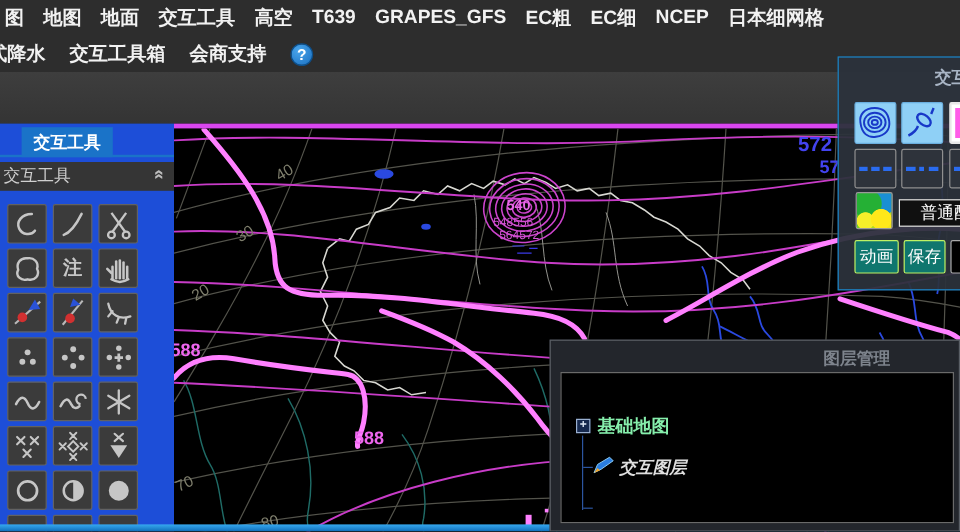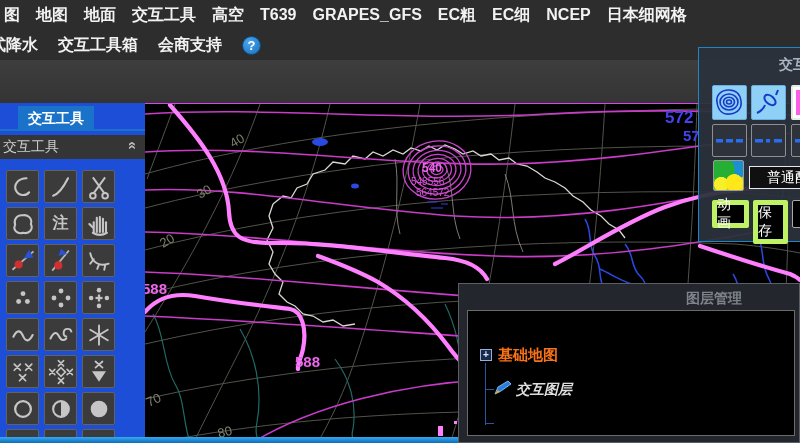--- a/index.html
+++ b/index.html
@@ -39,32 +39,32 @@
                     color:#cfcfcf; font-size:14px; display:flex; align-items:center; padding-left:3px; }
   #collapse-chevron { position:absolute; right:8px; top:2px; color:#bdbdbd; font-size:15px;
                       transform:rotate(90deg); font-weight:bold; }
   .tbtn { position:absolute; width:33px; height:33px; background:#3b3b3b; border:1px solid #626262;
           border-radius:2px; display:flex; align-items:center; justify-content:center; }
   .tbtn svg { display:block; }
   .tglyph { color:#c6c6c6; font-size:16px; font-weight:bold; }
 
   
   #map { position:absolute; left:145px; top:103px; width:655px; height:340px; background:#000;
-         border-top:1px solid #d946ef; }
+         border-top:4px solid #d946ef; }
 
   
   #toolbox { position:absolute; left:698px; top:47px; width:160px; height:195px;
              background:rgba(44,50,60,0.94); border:1px solid #1b86c8; z-index:5; }
   #toolbox-title { position:absolute; left:80px; top:8px; color:#a9b5c5; font-size:14px;
                    font-weight:bold; white-space:nowrap; }
   .xbtn { position:absolute; border-radius:2px; }
   .xbtn.lite { background:#8fd0f6; border:1px solid #6aaede; }
   .xbtn.dark { background:#2e333b; border:1px solid #8f8f8f; }
   .xlbl { position:absolute; color:#fff; font-size:14px; display:flex; align-items:center;
-          justify-content:center; background:#000000; border:5px solid #bef264; border-radius:2px; }
+          justify-content:center; background:#0f766e; border:1px solid #bef264; border-radius:2px; }
   #palette-btn { position:absolute; left:50px; top:118px; width:92px; height:23px; background:#101010;
                  border:1px solid #e8e8e8; color:#fff; font-size:14px; display:flex; align-items:center;
                  justify-content:center; white-space:nowrap; }
   #colormap-icon { position:absolute; left:14px; top:112px; width:31px; height:31px; border:1px solid #9a9a9a;
                    background:
                      radial-gradient(circle at 70% 75%, #ffe81a 0 28%, transparent 30%),
                      radial-gradient(circle at 25% 80%, #f6ef2a 0 22%, transparent 24%),
                      radial-gradient(circle at 30% 30%, #25b035 0 40%, transparent 44%),
                      radial-gradient(circle at 80% 25%, #1a8fd4 0 30%, transparent 33%),
                      linear-gradient(135deg,#2fae3c,#7ad41f 55%,#ffe81a);
@@ -73,21 +73,21 @@
   
   #layerpanel { position:absolute; left:458px; top:283px; width:342px; height:160px;
                 background:#23262c; border:1px solid #5a5f66; z-index:6; }
   #layerpanel-title { position:absolute; left:227px; top:6px; color:#7d838c; font-size:14px; font-weight:bold; }
   #layer-tree { position:absolute; left:8px; top:26px; width:328px; height:126px; background:#000;
                 border:1px solid #6a6a6a; }
   .tree-line { position:absolute; background:#2c55a0; }
   #plus-box { position:absolute; left:12px; top:38px; width:12px; height:12px; background:#16294e;
               border:1px solid #9ab0d0; color:#dce6f2; font-size:10px; line-height:10px;
               text-align:center; font-weight:bold; }
-  #base-layer-label { position:absolute; left:30px; top:35px; color:#f97316; font-size:15px; font-weight:bold; }
+  #base-layer-label { position:absolute; left:30px; top:35px; color:#86efac; font-size:15px; font-weight:bold; }
   #interactive-layer { position:absolute; left:48px; top:70px; color:#dedede; font-size:14px;
                        font-style:italic; font-weight:bold; }
   #pencil-icon { position:absolute; left:24px; top:68px; }
   #field-layer { position:absolute; left:24px; top:102px; color:#e83ae8; font-size:15px;
                  font-weight:bold; white-space:nowrap; }
   #redacted { display:inline-block; width:102px; height:15px; vertical-align:-2px; border-radius:2px;
               background:repeating-linear-gradient(90deg,#46283a 0 9px,#2a1826 9px 17px,#3c2030 17px 26px);
               filter:blur(2.5px); }
 
   
@@ -582,21 +582,21 @@
             <rect x="3" y="14" width="6" height="3.5"></rect>
             <rect x="12" y="14" width="6" height="3.5"></rect>
             <rect x="21" y="14" width="6" height="3.5"></rect>
           </g>
         </svg></span>
 
     <span id="colormap-icon"></span>
     <span id="palette-btn">普通配色</span>
 
     <span class="xlbl" style="left:13px;top:152px;width:37px;height:28px;">动画</span>
-    <span class="xlbl" style="left:54px;top:152px;width:35px;height:44px;">保存</span>
+    <span class="xlbl" style="left:54px;top:152px;width:35px;height:28px;">保存</span>
     <span class="xbtn" style="left:93px;top:152px;width:34px;height:28px;background:#000;border:1px solid #aaa;"></span>
   </div>
 
   <div id="layerpanel">
     <div id="layerpanel-title">图层管理</div>
     <div id="layer-tree">
       <span class="tree-line" style="left:17px;top:52px;width:1px;height:62px;"></span>
       <span class="tree-line" style="left:18px;top:78px;width:8px;height:1px;"></span>
       <span class="tree-line" style="left:18px;top:112px;width:8px;height:1px;"></span>
       <span id="plus-box">+</span>

